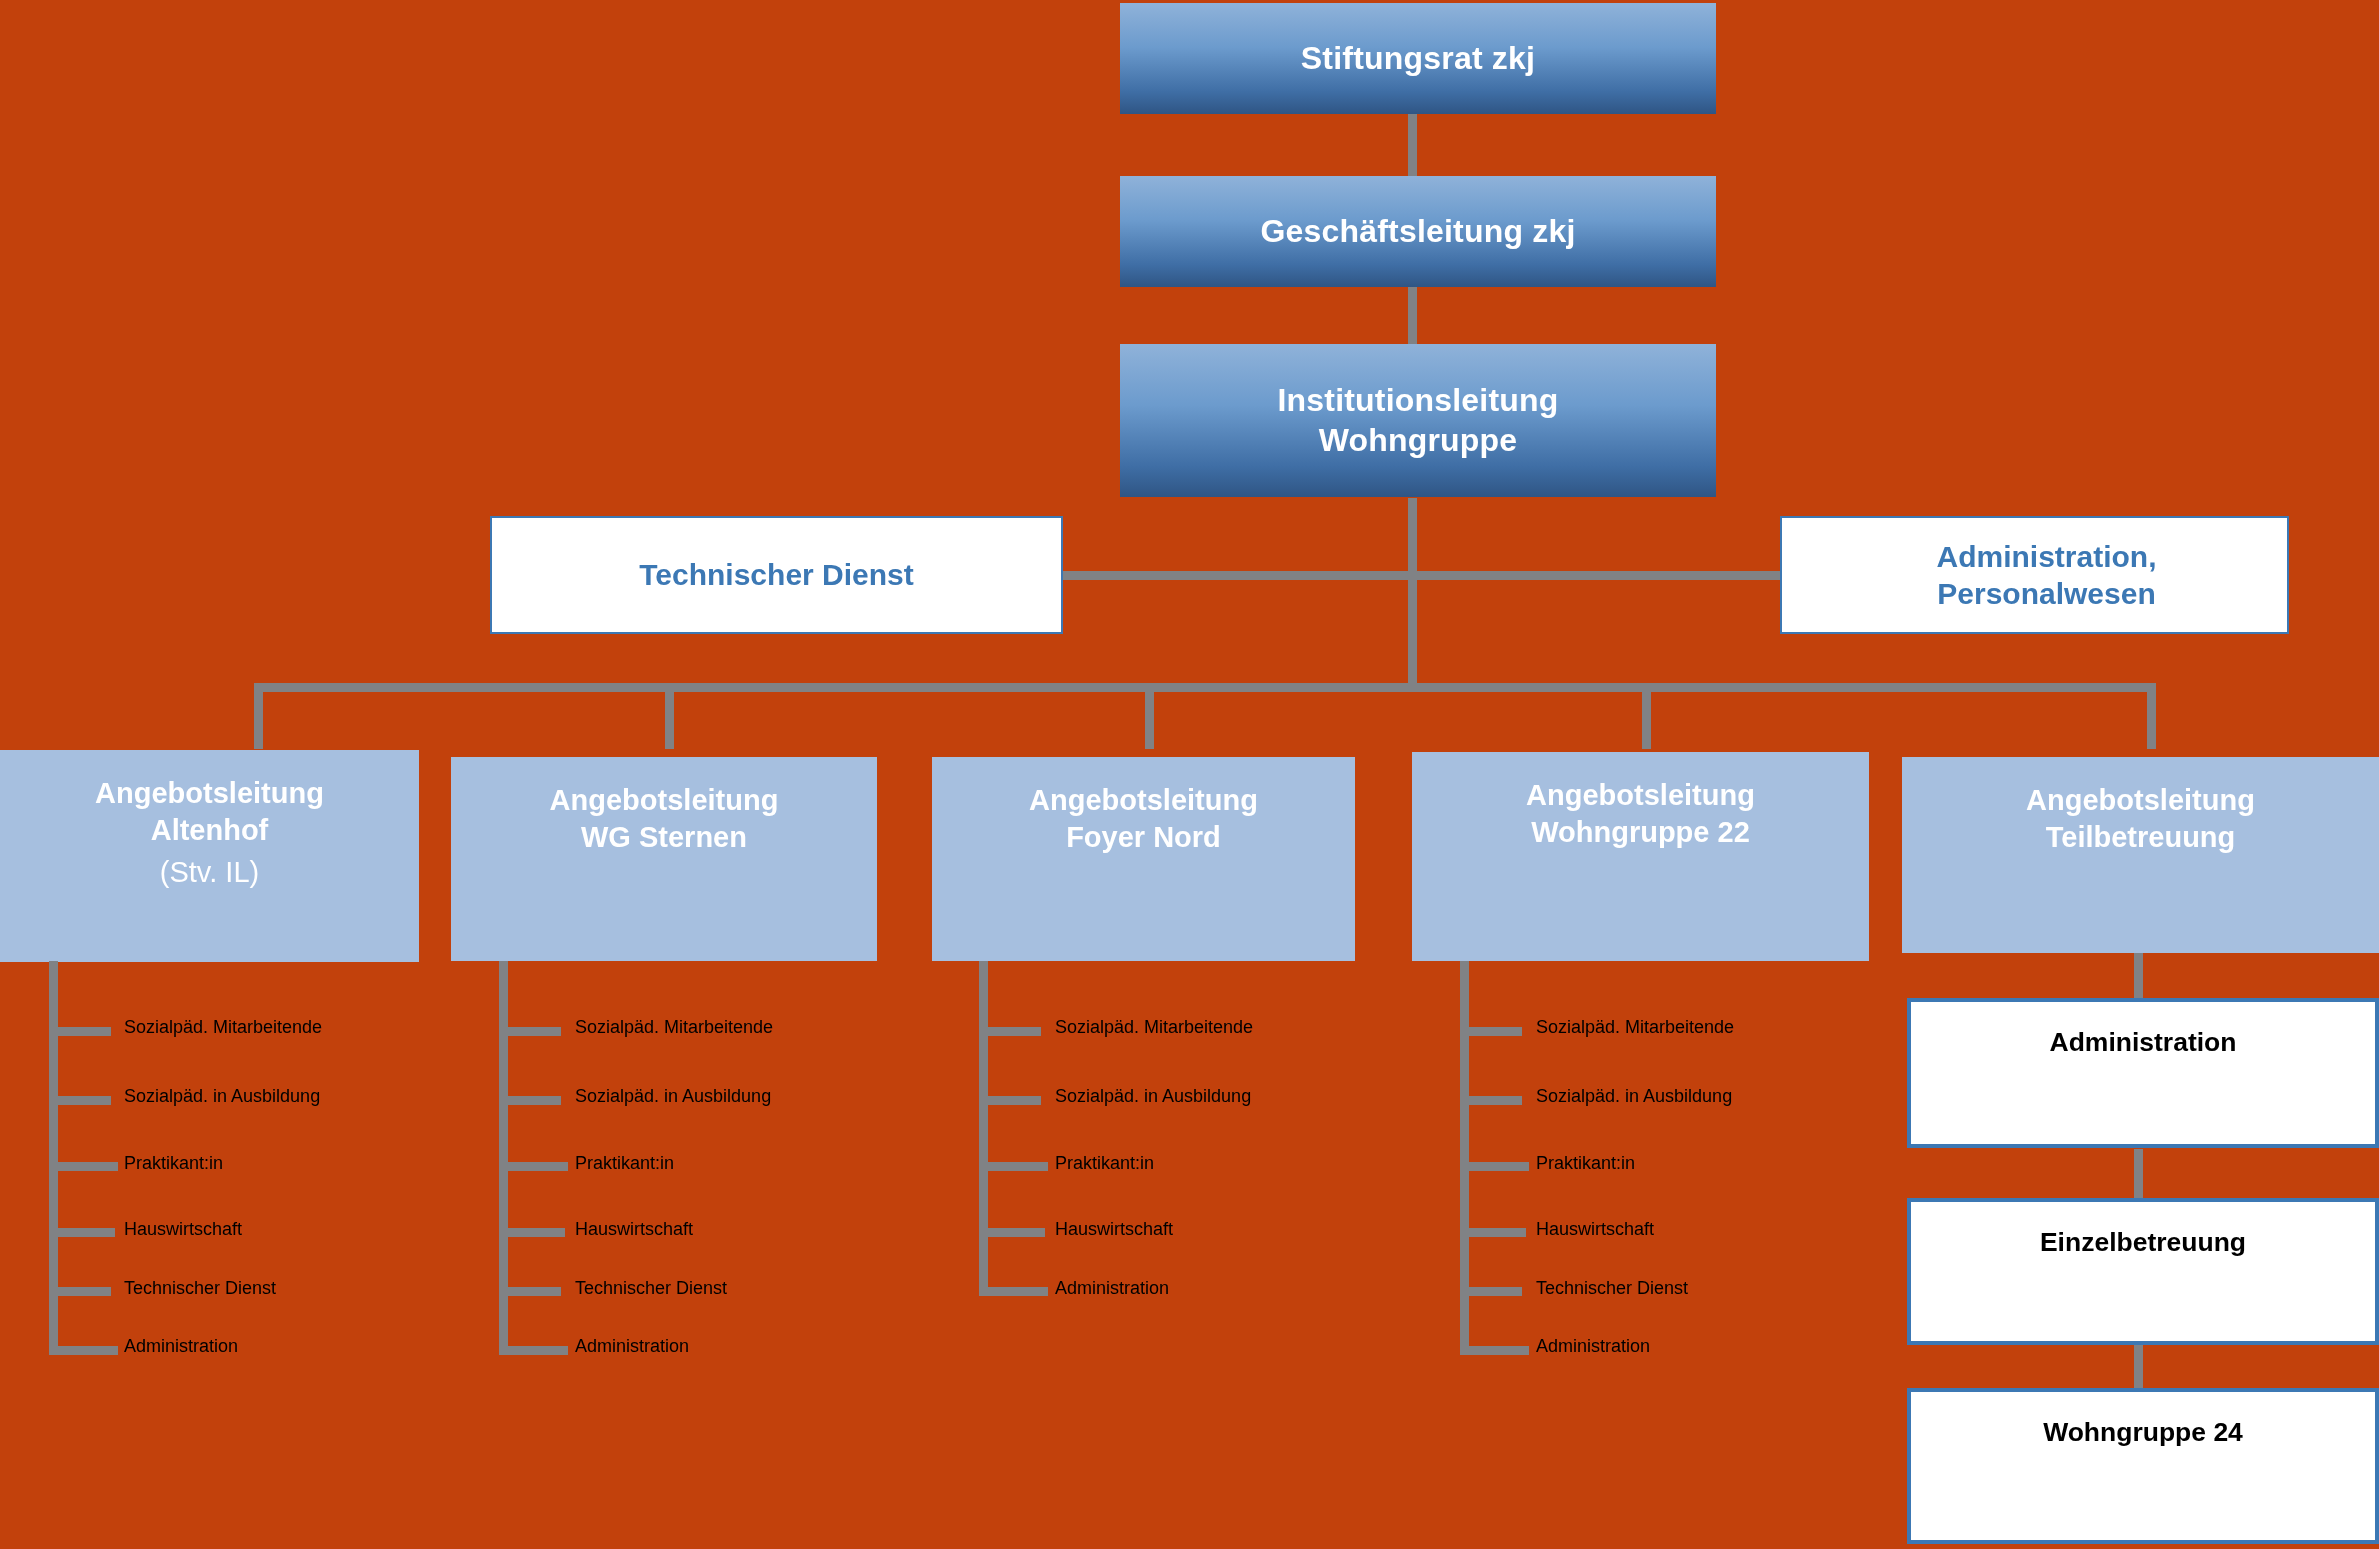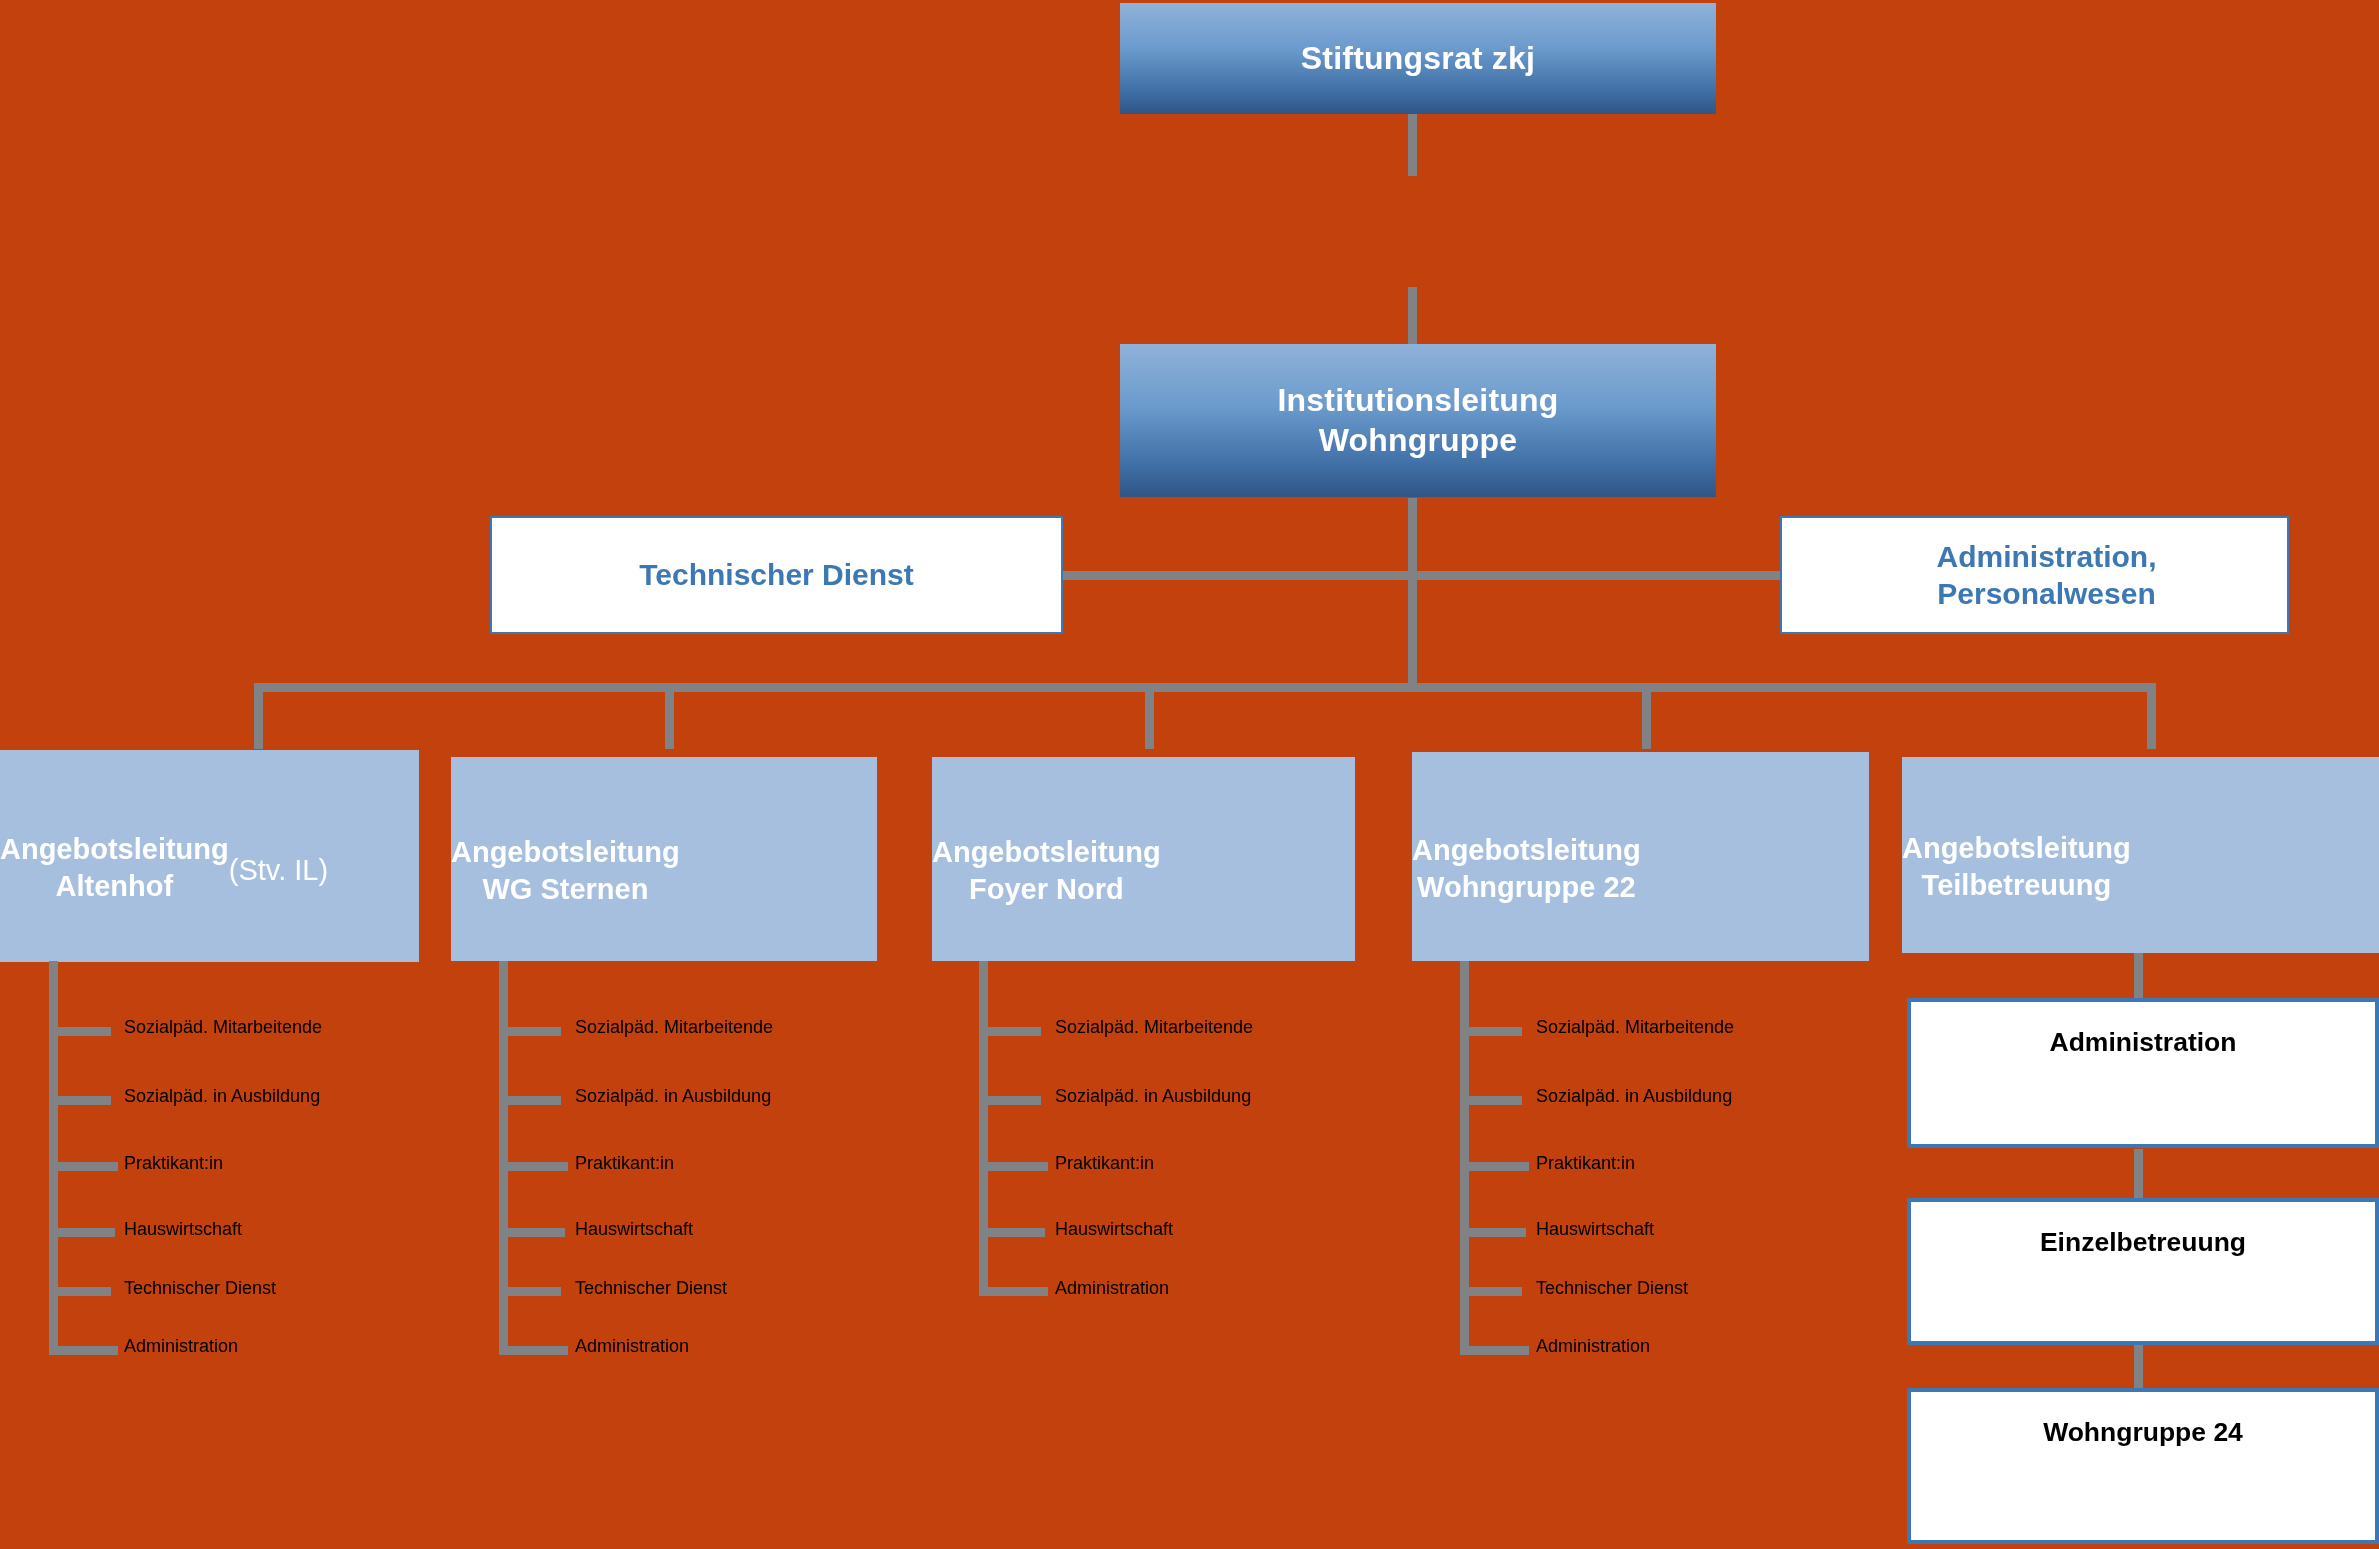--- a/index.html
+++ b/index.html
@@ -58,21 +58,21 @@
     line-height: 1.25;
     box-sizing: border-box;
     padding: 3.8px 9.5px;
   }
 
   
   .dept-box {
     position: absolute;
     background: #A6BFDF;
     display: flex;
-    flex-direction: row;
+    flex-direction: column;
     align-items: center;
     justify-content: flex-start;
     text-align: center;
     color: #ffffff;
     box-sizing: border-box;
     padding-top: 24.6px;
   }
   .dept-box .dept-title {
     font-weight: bold;
     font-size: 29px;
@@ -112,20 +112,23 @@
 <body>
 
 <div id="chart-root">
 
   <div class="grad-box" style="left:1120px; top:2.8px; width:596px; height:111px;">
     <span>Stiftungsrat zkj</span>
   </div>
 
   <div class="conn conn-v" style="left:1408px; top:114px; width:8.5px; height:62px;"></div>
 
+  <div class="grad-box" style="left:1120px; top:176px; width:596px; height:111px;">
+    <span>Geschäftsleitung zkj</span>
+  </div>
 
   <div class="conn conn-v" style="left:1408px; top:287px; width:8.5px; height:58px;"></div>
 
   <div class="grad-box" style="left:1120px; top:344px; width:596px; height:153px; white-space:pre-line;">
     <span style="white-space:pre-line;">Institutionsleitung
 Wohngruppe</span>
   </div>
 
   <div class="conn conn-v" style="left:1408px; top:498px; width:8.5px; height:189px;"></div>
 

